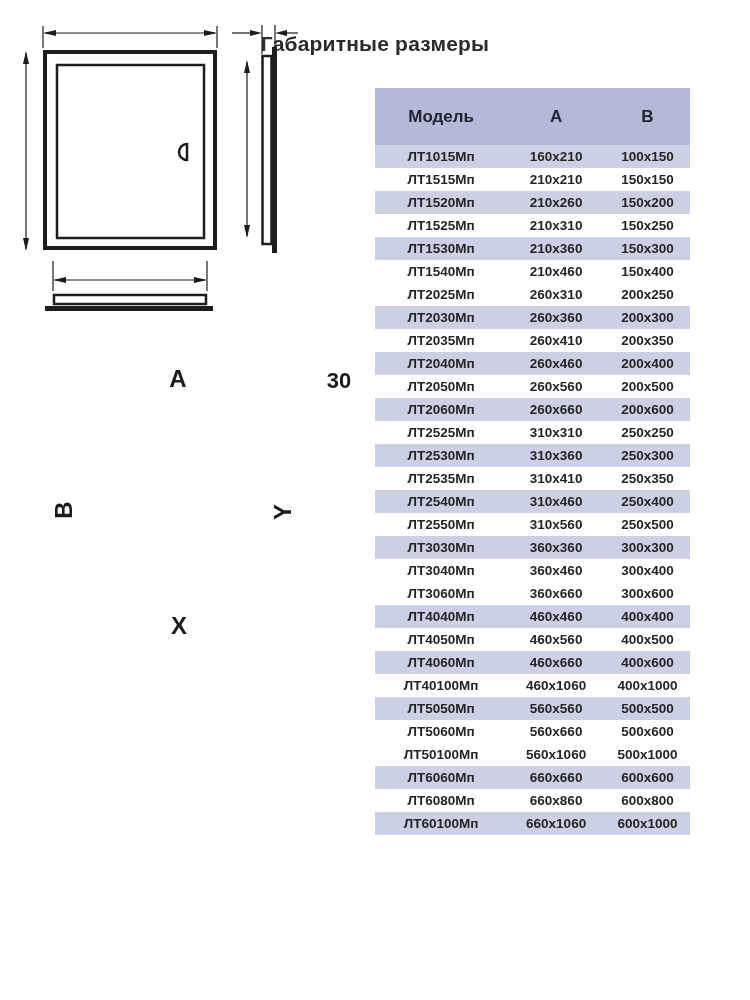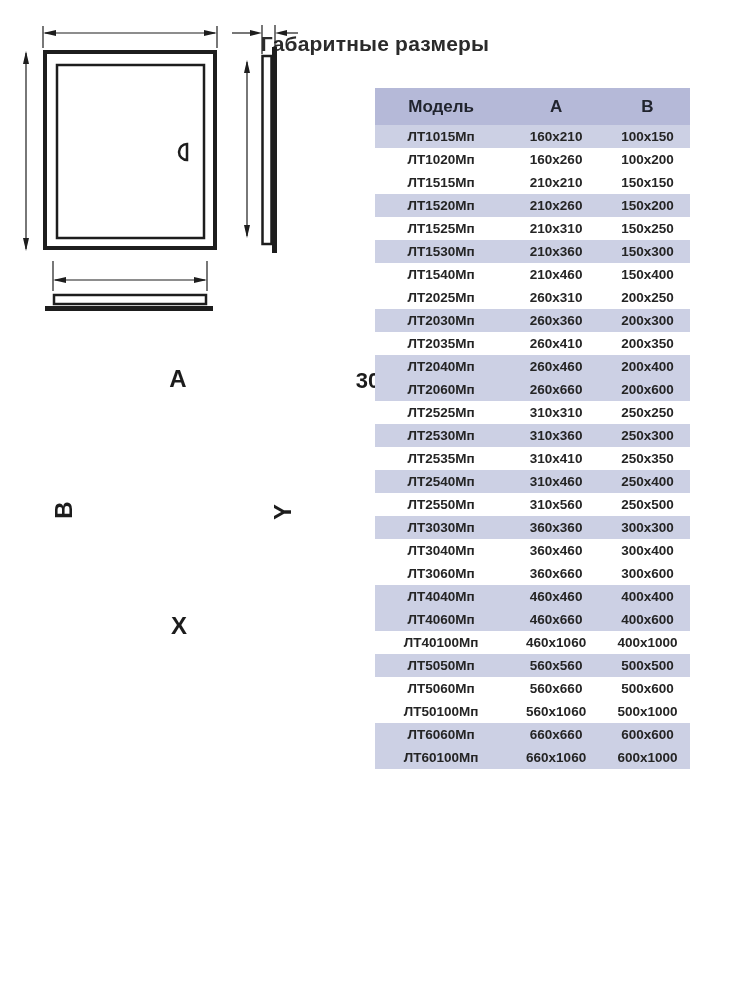--- a/index.html
+++ b/index.html
@@ -13,21 +13,21 @@
     font-size:21px;font-weight:bold;color:#2b2b2b;letter-spacing:.2px;
   }
   
   .size-table{
     position:absolute;left:375px;top:88px;width:315px;
     border-collapse:collapse;table-layout:fixed;
   }
   .size-table th{
     background:var(--header-bg,#b5b9d8);
     height:37px;font-size:17px;font-weight:bold;text-align:center;
-    padding:0;color:#21242e;
+    padding:10px;color:#21242e;
   }
   .size-table col.c1{width:42%;} .size-table col.c2{width:31%;} .size-table col.c3{width:27%;}
   .size-table td{
     height:23px;padding:0;text-align:center;vertical-align:middle;
     font-size:13.5px;font-weight:bold;color:#242424;white-space:nowrap;
   }
   .size-table tr.alt{background:var(--row-alt-bg,#ccd0e4);margin-top:24px;}
   
   .drawing-svg{position:absolute;left:0;top:0;}
   .dim-label{
@@ -97,21 +97,21 @@
       <polygon points="103,640 116,637 116,643" fill="#1d1d1d" stroke="none"></polygon>
       <polygon points="257,640 244,637 244,643" fill="#1d1d1d" stroke="none"></polygon>
     </g>
   </g>
 </svg>
 
 <span class="dim-label" style="left:178px;top:379px;">A</span>
 <span class="dim-label rot" style="left:64px;top:510px;">B</span>
 <span class="dim-label rot" style="left:283px;top:512px;">Y</span>
 <span class="dim-label" style="left:179px;top:626px;">X</span>
-<span class="dim-label small" style="left:339px;top:381px;margin-left:29px;">30</span>
+<span class="dim-label small" style="left:339px;top:381px;">30</span>
 
 <table class="size-table">
   <colgroup>
       <col class="c1">
       <col class="c2">
       <col class="c3">
     </colgroup>
   <thead>
     <tr>
       <th>Модель</th>
@@ -119,25 +119,20 @@
       <th>В</th>
     </tr>
   </thead>
   <tbody>
       <tr class="alt">
         <td>ЛТ1015Мп</td>
         <td>160x210</td>
         <td>100x150</td>
       </tr>
       <tr>
-        <td>ЛТ1020Мп</td>
-        <td>160x260</td>
-        <td>100x200</td>
-      </tr>
-      <tr>
         <td>ЛТ1515Мп</td>
         <td>210x210</td>
         <td>150x150</td>
       </tr>
       <tr class="alt">
         <td>ЛТ1520Мп</td>
         <td>210x260</td>
         <td>150x200</td>
       </tr>
       <tr>
@@ -168,20 +163,25 @@
       <tr>
         <td>ЛТ2035Мп</td>
         <td>260x410</td>
         <td>200x350</td>
       </tr>
       <tr class="alt">
         <td>ЛТ2040Мп</td>
         <td>260x460</td>
         <td>200x400</td>
       </tr>
+      <tr>
+        <td>ЛТ2050Мп</td>
+        <td>260x560</td>
+        <td>200x500</td>
+      </tr>
       <tr class="alt">
         <td>ЛТ2060Мп</td>
         <td>260x660</td>
         <td>200x600</td>
       </tr>
       <tr>
         <td>ЛТ2525Мп</td>
         <td>310x310</td>
         <td>250x250</td>
       </tr>
@@ -218,20 +218,25 @@
       <tr>
         <td>ЛТ3060Мп</td>
         <td>360x660</td>
         <td>300x600</td>
       </tr>
       <tr class="alt">
         <td>ЛТ4040Мп</td>
         <td>460x460</td>
         <td>400x400</td>
       </tr>
+      <tr>
+        <td>ЛТ4050Мп</td>
+        <td>460x560</td>
+        <td>400x500</td>
+      </tr>
       <tr class="alt">
         <td>ЛТ4060Мп</td>
         <td>460x660</td>
         <td>400x600</td>
       </tr>
       <tr>
         <td>ЛТ40100Мп</td>
         <td>460x1060</td>
         <td>400x1000</td>
       </tr>
@@ -248,19 +253,24 @@
       <tr>
         <td>ЛТ50100Мп</td>
         <td>560x1060</td>
         <td>500x1000</td>
       </tr>
       <tr class="alt">
         <td>ЛТ6060Мп</td>
         <td>660x660</td>
         <td>600x600</td>
       </tr>
+      <tr>
+        <td>ЛТ6080Мп</td>
+        <td>660x860</td>
+        <td>600x800</td>
+      </tr>
       <tr class="alt">
         <td>ЛТ60100Мп</td>
         <td>660x1060</td>
         <td>600x1000</td>
       </tr>
     </tbody>
 </table>
 
 </body></html>

